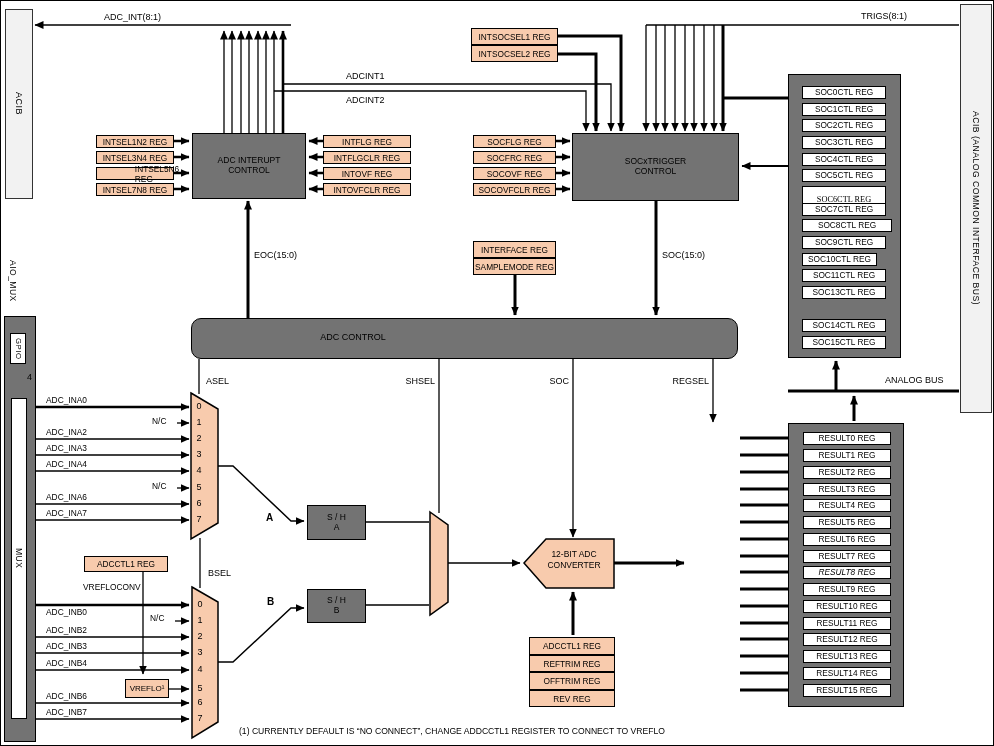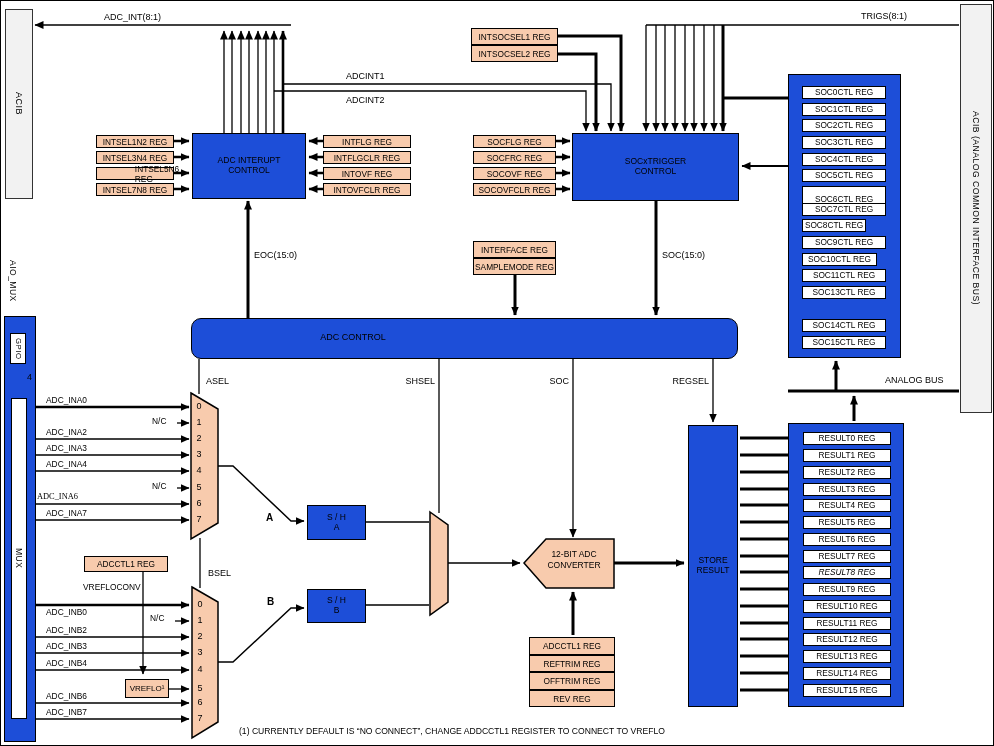--- a/index.html
+++ b/index.html
@@ -1,18 +1,18 @@
 <!DOCTYPE html>
 <html><head>
 <meta charset="utf-8">
 <style>
   html,body{margin:0;padding:0;background:#fff;}
   #canvas{position:relative;width:994px;height:746px;background:#fff;border:1px solid #000;
     font-family:"Liberation Sans",sans-serif;color:#000;overflow:hidden;box-sizing:border-box;}
-  .ob{position:absolute;box-sizing:border-box;background:#1d4ed8;border:1.5px solid #000;
+  .ob{position:absolute;box-sizing:border-box;background:#737373;border:1.5px solid #000;
     display:flex;flex-direction:column;align-items:center;justify-content:center;
     text-align:center;font-size:8.5px;line-height:1.15;z-index:3;}
   .oreg{position:absolute;box-sizing:border-box;background:#F8CBAD;border:1.4px solid #000;
     display:flex;align-items:center;justify-content:center;font-size:8.3px;z-index:3;}
   .wreg{position:absolute;box-sizing:border-box;background:#fff;border:1.2px solid #000;
     display:flex;align-items:center;justify-content:center;font-size:8.3px;z-index:4;}
   .gb{position:absolute;box-sizing:border-box;background:#F2F2F2;border:1.3px solid #333;
     display:flex;align-items:center;justify-content:center;z-index:3;}
   .lbl{position:absolute;font-size:9px;white-space:nowrap;z-index:5;line-height:1;}
   .sm{font-size:8.4px;}
@@ -185,23 +185,23 @@
     <div>CONTROL</div>
   </div>
 
   <div class="ob" style="left:787px;top:73px;width:113px;height:284px;">
     <div class="wreg" style="left:13px;top:11px;width:84px;height:13px;">SOC0CTL  REG</div>
     <div class="wreg" style="left:13px;top:28px;width:84px;height:13px;">SOC1CTL  REG</div>
     <div class="wreg" style="left:13px;top:44px;width:84px;height:13px;">SOC2CTL  REG</div>
     <div class="wreg" style="left:13px;top:61px;width:84px;height:13px;">SOC3CTL  REG</div>
     <div class="wreg" style="left:13px;top:78px;width:84px;height:13px;">SOC4CTL  REG</div>
     <div class="wreg" style="left:13px;top:94px;width:84px;height:13px;">SOC5CTL  REG</div>
-    <div class="wreg" style="left:13px;top:111px;width:84px;height:28px;">SOC6CTL  REG</div>
+    <div class="wreg" style="left:13px;top:111px;width:84px;height:28px;font-family:Liberation Serif, serif;">SOC6CTL  REG</div>
     <div class="wreg" style="left:13px;top:128px;width:84px;height:13px;">SOC7CTL  REG</div>
-    <div class="wreg" style="left:13px;top:144px;width:64px;height:13px;">SOC8CTL  REG</div>
+    <div class="wreg" style="left:13px;top:144px;width:90px;height:13px;">SOC8CTL  REG</div>
     <div class="wreg" style="left:13px;top:161px;width:84px;height:13px;">SOC9CTL  REG</div>
     <div class="wreg" style="left:13px;top:178px;width:75px;height:13px;">SOC10CTL  REG</div>
     <div class="wreg" style="left:13px;top:194px;width:84px;height:13px;">SOC11CTL  REG</div>
     <div class="wreg" style="left:13px;top:211px;width:84px;height:13px;">SOC12CTL  REG</div>
     <div class="wreg" style="left:13px;top:211px;width:84px;height:13px;">SOC13CTL  REG</div>
     <div class="wreg" style="left:13px;top:244px;width:84px;height:13px;">SOC14CTL  REG</div>
     <div class="wreg" style="left:13px;top:261px;width:84px;height:13px;">SOC15CTL  REG</div>
   </div>
 
   <div class="lbl" style="left:253px;top:250px;">EOC(15:0)</div>
@@ -225,21 +225,21 @@
   </div>
   <div class="lbl" style="left:26px;top:372px;font-size:9px;">4</div>
   <div class="wreg" style="left:10px;top:397px;width:16px;height:321px;">
     <span class="vtxt" style="font-size:8.5px;">MUX</span>
   </div>
 
   <div class="lbl sm" style="left:45px;top:395px;">ADC_INA0</div>
   <div class="lbl sm" style="left:45px;top:427px;">ADC_INA2</div>
   <div class="lbl sm" style="left:45px;top:443px;">ADC_INA3</div>
   <div class="lbl sm" style="left:45px;top:459px;">ADC_INA4</div>
-  <div class="lbl sm" style="left:36px;top:492px;font-family:Liberation Serif, serif;">ADC_INA6</div>
+  <div class="lbl sm" style="left:45px;top:492px;">ADC_INA6</div>
   <div class="lbl sm" style="left:45px;top:508px;">ADC_INA7</div>
   <div class="lbl sm" style="left:151px;top:416px;">N/C</div>
   <div class="lbl sm" style="left:151px;top:481px;">N/C</div>
 
   <div class="num" style="left:192px;top:400px;">0</div>
   <div class="num" style="left:192px;top:416px;">1</div>
   <div class="num" style="left:192px;top:432px;">2</div>
   <div class="num" style="left:192px;top:448px;">3</div>
   <div class="num" style="left:192px;top:464px;">4</div>
   <div class="num" style="left:192px;top:481px;">5</div>
@@ -283,24 +283,20 @@
   <div class="lbl" style="left:536px;top:548px;width:74px;text-align:center;font-size:8.5px;line-height:1.3;white-space:normal;">
     <div>12-BIT ADC</div>
     <div>CONVERTER</div>
   </div>
 
   <div class="oreg" style="left:528px;top:636px;width:86px;height:18px;">ADCCTL1 REG</div>
   <div class="oreg" style="left:528px;top:654px;width:86px;height:17px;">REFTRIM REG</div>
   <div class="oreg" style="left:528px;top:671px;width:86px;height:18px;">OFFTRIM REG</div>
   <div class="oreg" style="left:528px;top:689px;width:86px;height:17px;">REV REG</div>
 
-  <div class="ob" style="left:687px;top:424px;width:50px;height:282px;">
-    <div>STORE</div>
-    <div>RESULT</div>
-  </div>
 
   <div class="ob" style="left:787px;top:422px;width:116px;height:284px;">
     <div class="wreg" style="left:14px;top:8px;width:88px;height:13px;">RESULT0  REG</div>
     <div class="wreg" style="left:14px;top:25px;width:88px;height:13px;">RESULT1  REG</div>
     <div class="wreg" style="left:14px;top:42px;width:88px;height:13px;">RESULT2  REG</div>
     <div class="wreg" style="left:14px;top:59px;width:88px;height:13px;">RESULT3  REG</div>
     <div class="wreg" style="left:14px;top:75px;width:88px;height:13px;">RESULT4  REG</div>
     <div class="wreg" style="left:14px;top:92px;width:88px;height:13px;">RESULT5  REG</div>
     <div class="wreg" style="left:14px;top:109px;width:88px;height:13px;">RESULT6  REG</div>
     <div class="wreg" style="left:14px;top:126px;width:88px;height:13px;">RESULT7  REG</div>

